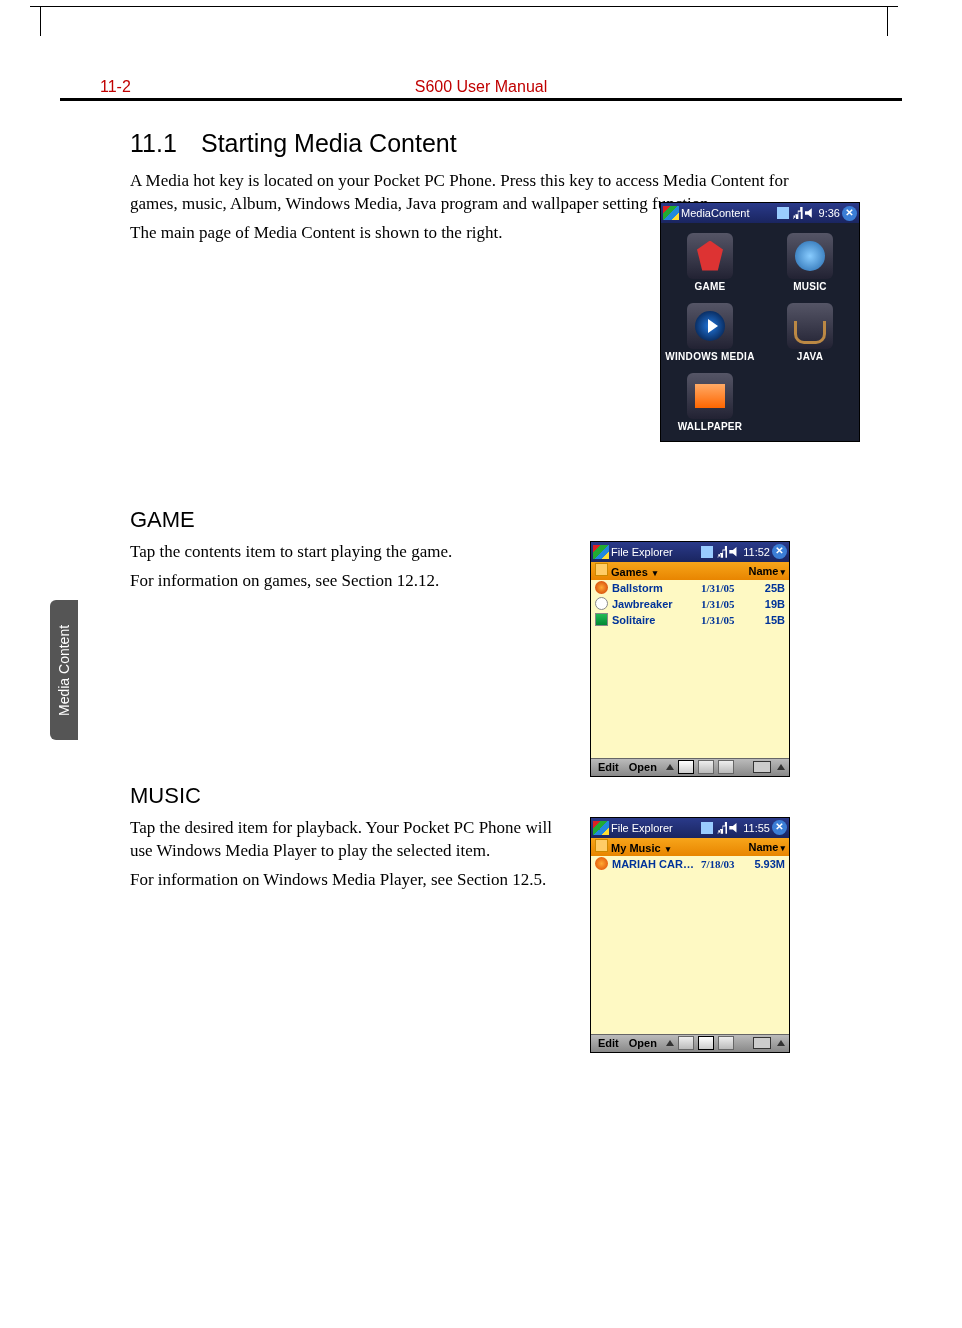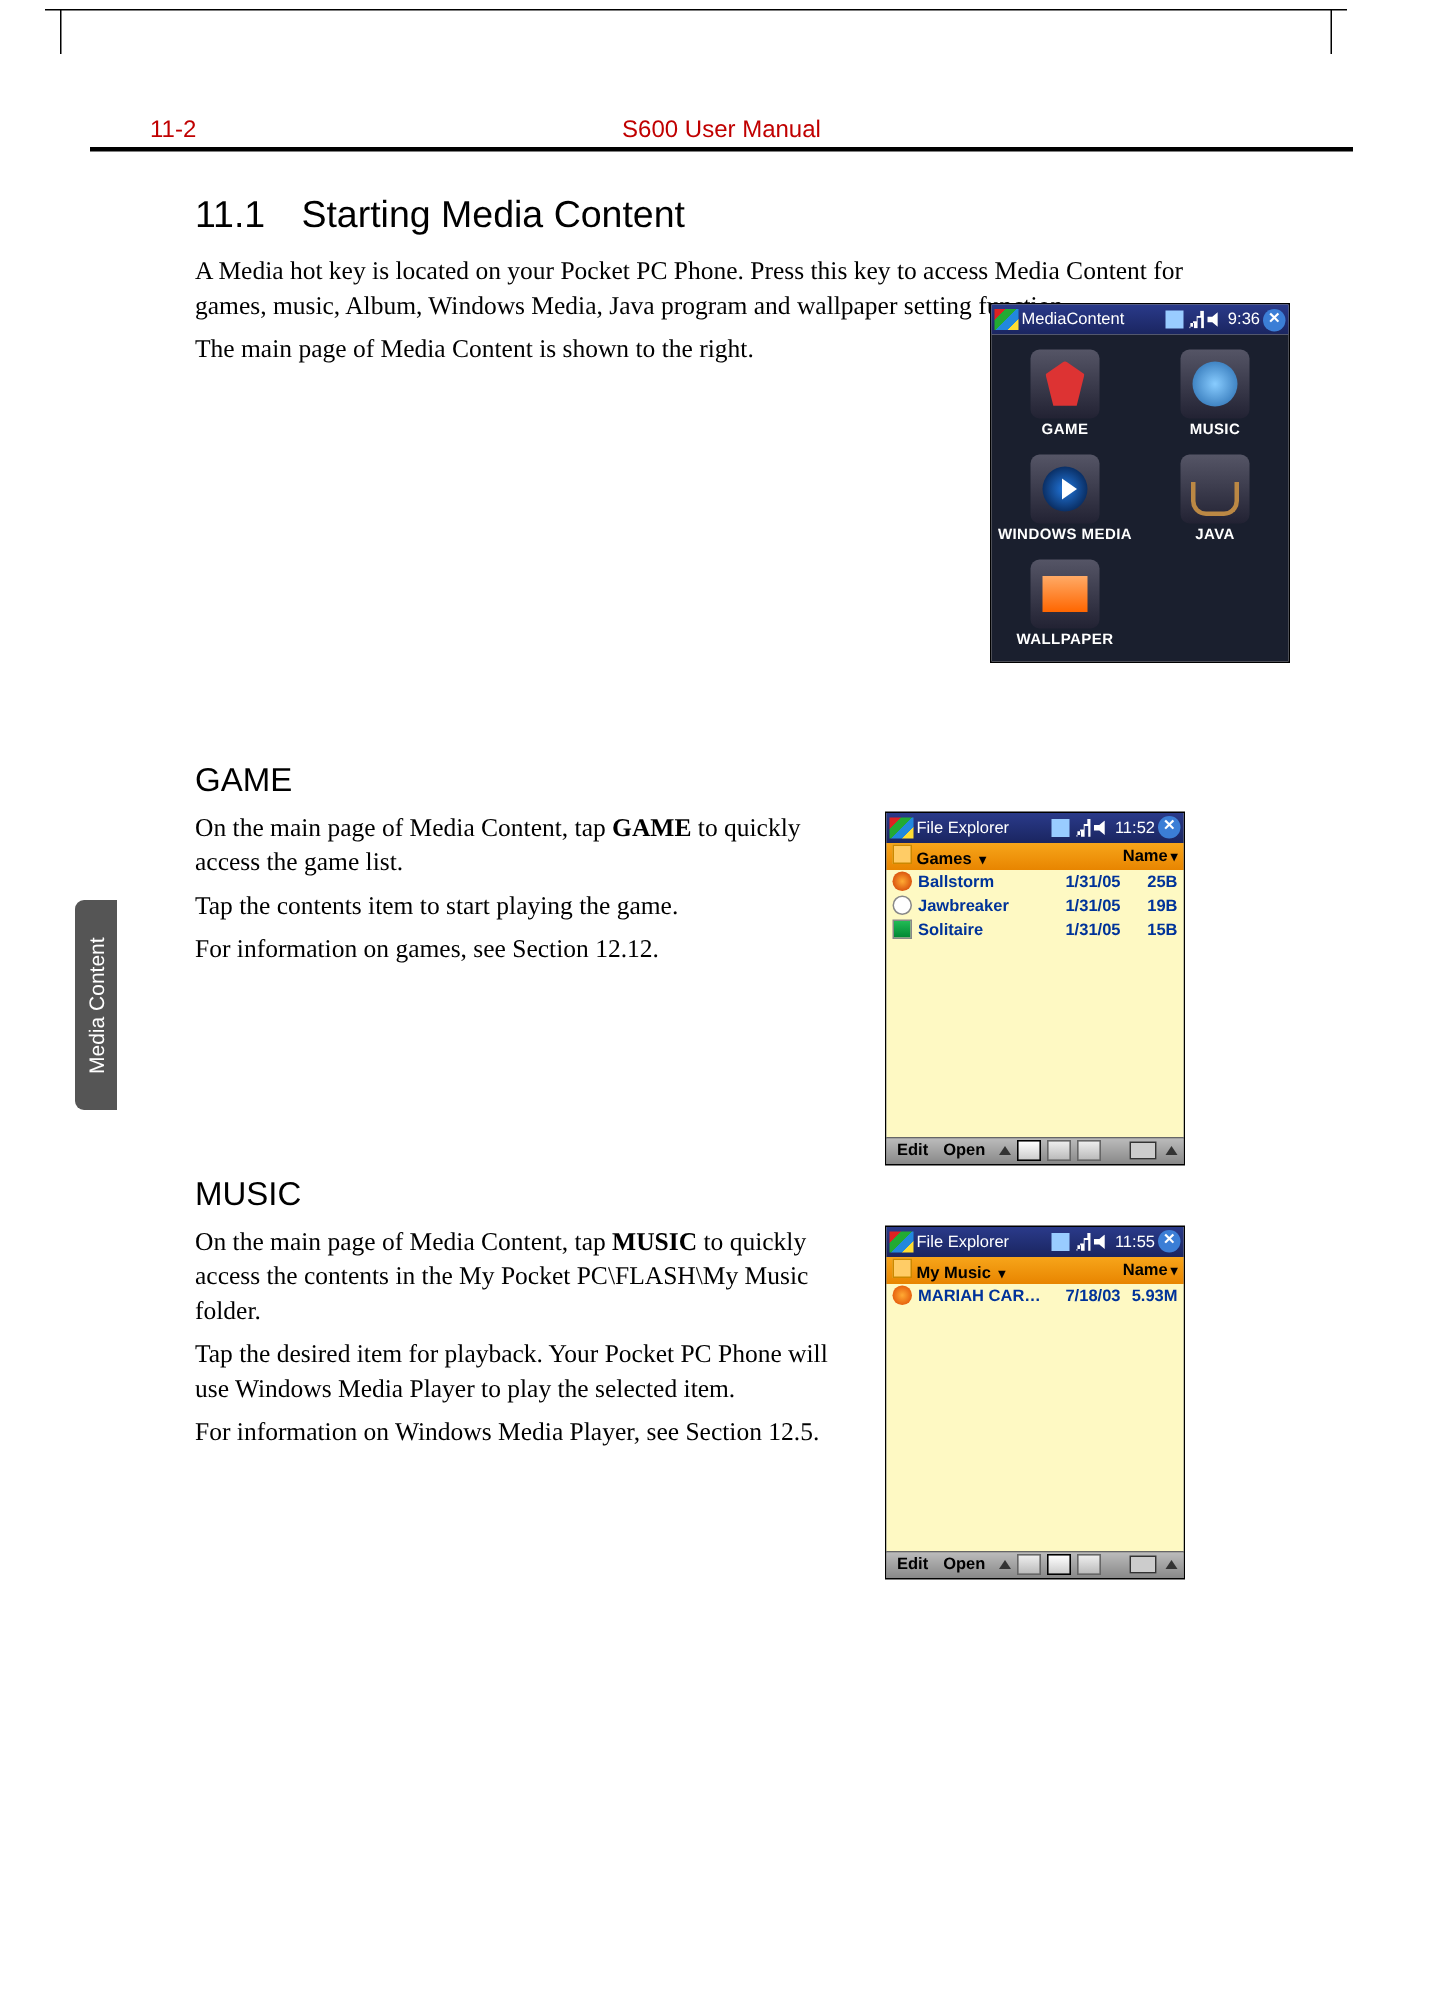--- a/index.html
+++ b/index.html
@@ -158,21 +158,21 @@
 
   .phone .orangebar {
     background: linear-gradient(#f7a51a, #e88500);
     height: 18px;
     display: flex; align-items: center; padding: 0 4px;
     color: #000; font-weight: bold; justify-content: space-between;
   }
   .phone .filelist { height: 178px; background: #fef9c3; }
   .filerow { display:flex; align-items:center; height:16px; padding:0 4px; gap:4px; }
   .filerow .fname { color:#003399; font-weight:bold; flex:1; white-space:nowrap; overflow:hidden; text-overflow:ellipsis;}
-  .filerow .fdate { color:#003399; font-weight:bold; width:46px; text-align:right;}
+  .filerow .fdate { color:#003399; font-weight:bold; width:46px; text-align:left;font-family:Liberation Serif, serif;}
   .filerow .fsize { color:#003399; font-weight:bold; width:34px; text-align:right;}
   .fi { width:13px; height:13px; display:inline-block; border:1px solid #888; background:#fff;}
   .fi.ball { border-radius:50%; background:radial-gradient(#fa3,#c30); border:none;}
   .fi.circ { border-radius:50%; }
   .fi.card { background:linear-gradient(#2b5,#083);}
   .fi.wmp { border-radius:50%; background:radial-gradient(#fa3,#d40); border:none;}
   .fi.fold { background:#fc6; border-color:#c80;}
   .phone .bottombar {
     background: linear-gradient(#bbb, #888);
     height: 18px; display:flex; align-items:center; padding:0 4px; gap:4px;
@@ -252,23 +252,20 @@
         </div>
       </div>
     </div>
 
     <div style="height:250px;"></div>
 
 
     <h3 class="sub">GAME</h3>
     <div class="row2">
       <div class="textcol">
-        <p class="para">
-          <span>On the main page of Media Content, tap </span><b>GAME</b><span> to quickly access the game list.</span>
-        </p>
         <p class="para">Tap the contents item to start playing the game.</p>
         <p class="para">For information on games, see Section 12.12.</p>
       </div>
       <div>
         <div class="phone">
           <div class="titlebar">
             <span class="flag"></span>
             <span>File Explorer</span>
             <span class="spacer"></span>
             <span class="icon-sm icon-sync"></span>
@@ -315,23 +312,20 @@
             <span class="kbd"></span>
             <span class="uptri"></span>
           </div>
         </div>
       </div>
     </div>
 
     <h3 class="sub section-block-3">MUSIC</h3>
     <div class="row2">
       <div class="textcol">
-        <p class="para">
-          <span>On the main page of Media Content, tap </span><b>MUSIC</b><span> to quickly access the contents in the My Pocket PC\FLASH\My Music folder.</span>
-        </p>
         <p class="para">Tap the desired item for playback. Your Pocket PC Phone will use Windows Media Player to play the selected item.</p>
         <p class="para">For information on Windows Media Player, see Section 12.5.</p>
       </div>
       <div>
         <div class="phone">
           <div class="titlebar">
             <span class="flag"></span>
             <span>File Explorer</span>
             <span class="spacer"></span>
             <span class="icon-sm icon-sync"></span>

